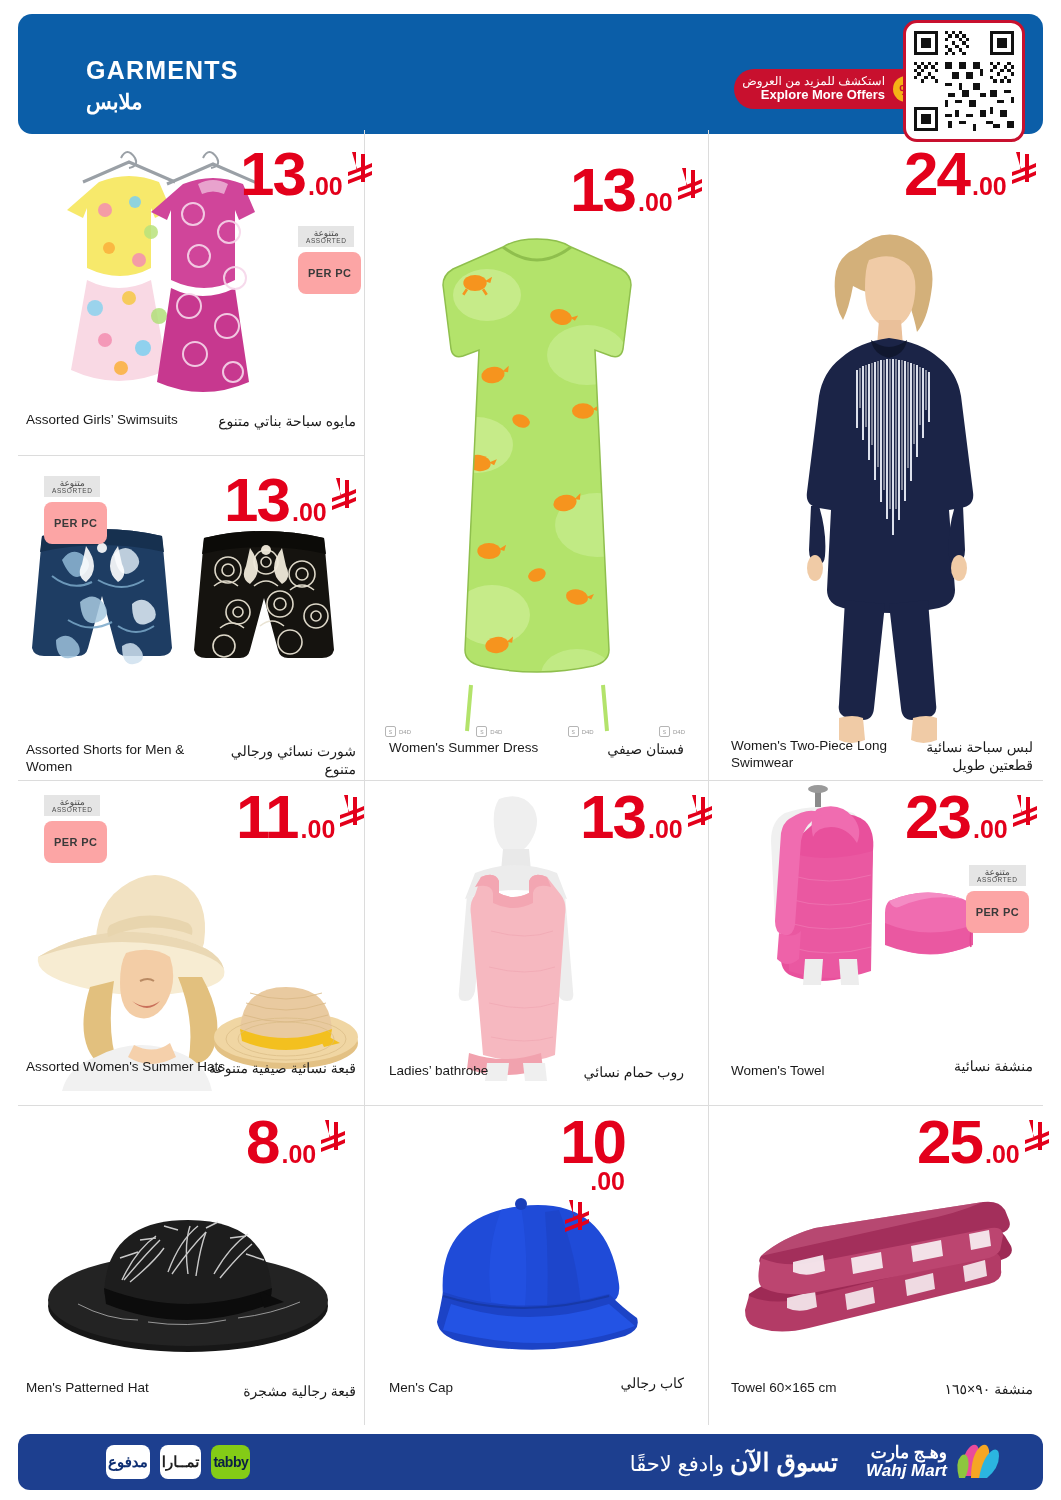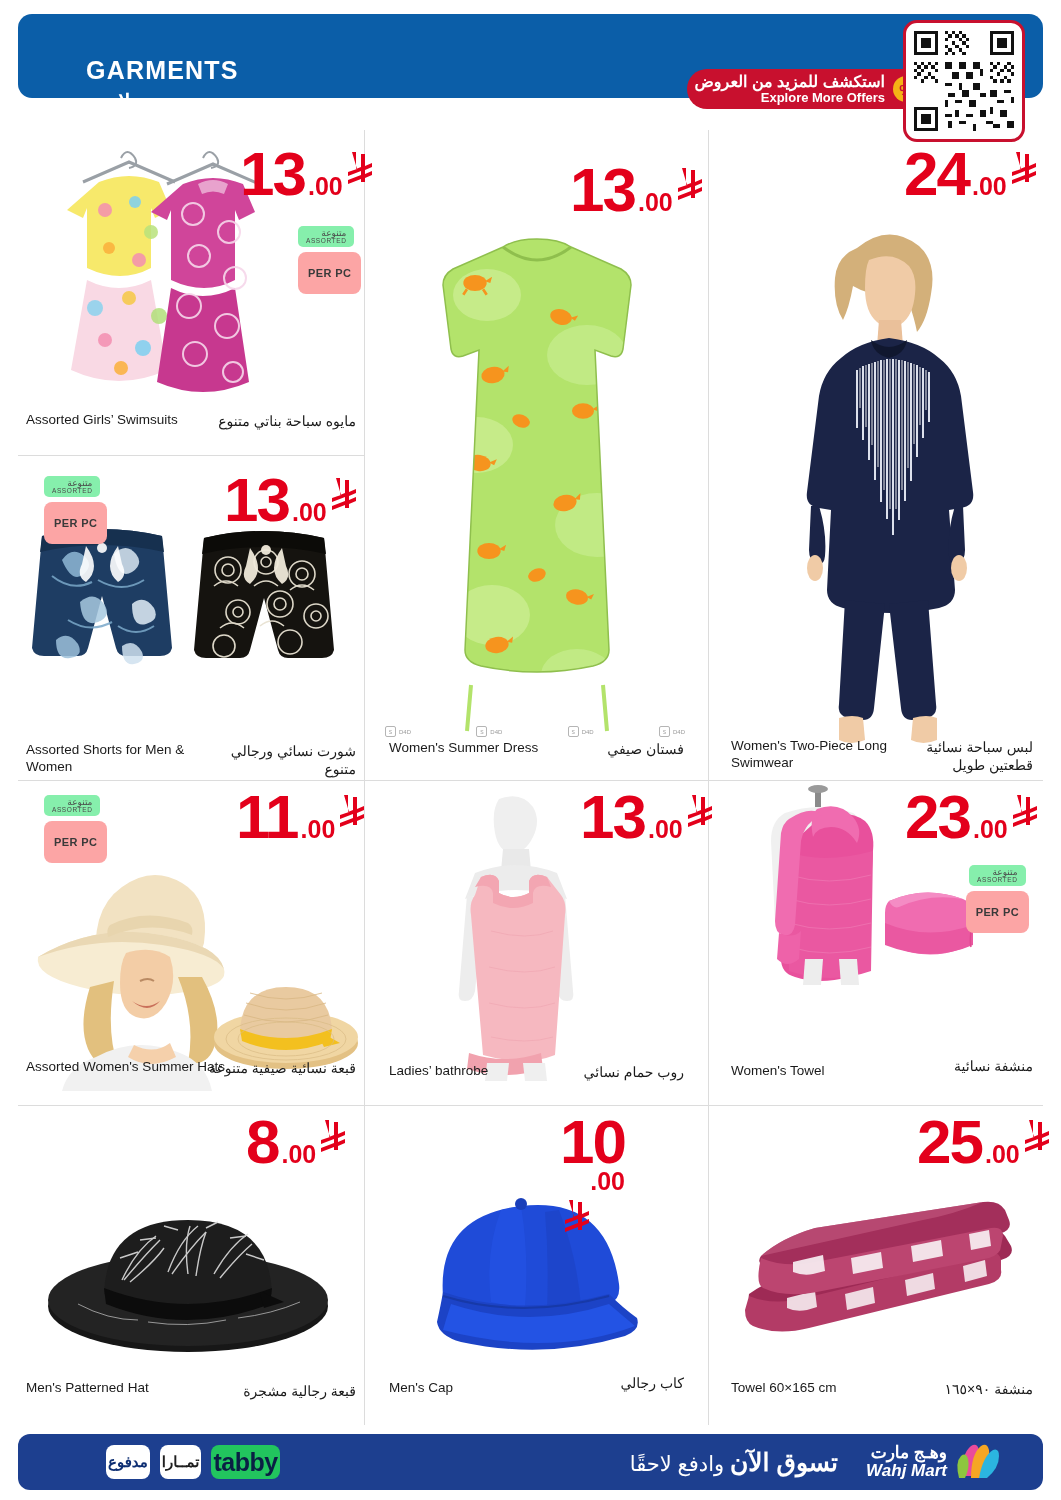--- a/index.html
+++ b/index.html
@@ -8,21 +8,21 @@
     width: 1061px; height: 1500px;
     font-family: "Liberation Sans", sans-serif;
     background: #ffffff;
     position: relative;
     overflow: hidden;
   }
 
   
   .header {
     position: absolute;
-    left: 18px; top: 14px; width: 1025px; height: 84px;
+    left: 18px; top: 14px; width: 1025px; height: 120px;
     background: #0b5ea8;
     border-radius: 14px;
   }
   .header-title {
     position: absolute; left: 68px; top: 42px;
     color: #ffffff; font-size: 25px; font-weight: bold;
     letter-spacing: 1.2px;
   }
   .header-title-ar {
     position: absolute; left: 68px; top: 76px;
@@ -35,21 +35,21 @@
     display: flex; align-items: center; padding: 0 14px 0 8px;
     direction: rtl;
   }
   .offers-badge {
     width: 26px; height: 26px; border-radius: 50%;
     background: #f5b316; color: #c8102e;
     display: flex; align-items: center; justify-content: center;
     font-size: 15px; font-weight: bold; margin-left: 8px;
   }
   .offers-text { color: #fff; text-align: right; line-height: 1.1; }
-  .offers-text .ar { font-size: 16px; display: block; font-weight: bold; }
+  .offers-text .ar { font-size: 12px; display: block; }
   .offers-text .en { font-size: 13px; font-weight: bold; display: block; }
 
   .qr-box {
     position: absolute; right: 18px; top: 6px;
     width: 122px; height: 122px; background: #ffffff;
     border: 3px solid #c8102e; border-radius: 14px;
     display: flex; align-items: center; justify-content: center;
   }
   .qr-inner { width: 100px; height: 100px; }
 
@@ -78,22 +78,22 @@
     max-width: 200px;
   }
   .name-ar {
     position: absolute; font-size: 14px; color: #1a1a1a; line-height: 1.3;
     direction: rtl; text-align: right;
   }
 
   
   .badge-stack { position: absolute; display: flex; flex-direction: column; gap: 5px; align-items: flex-start; }
   .badge-assorted {
-    background: #86efac; color: #4a4a4a; border-radius: 5px;
-    padding: 3px 8px 2px; line-height: 1.05;
+    background: #e5e5e5; color: #4a4a4a; border-radius: 0;
+    padding: 3px 8px 2px; text-align: center; line-height: 1.05;
   }
   .badge-assorted .ar { font-size: 9px; display:block; direction: rtl; }
   .badge-assorted .en { font-size: 6.5px; letter-spacing: 0.6px; display:block; }
   .badge-perpc {
     background: #fca5a5; color: #3a3a3a; border-radius: 8px;
     padding: 15px 10px; font-size: 11px; font-weight: bold; letter-spacing: 0.4px;
   }
 
   
   .ruler { position: absolute; display: flex; align-items: center; gap: 4px; color: #9a9a9a; font-size: 6px; }
@@ -107,21 +107,21 @@
     display: flex; align-items: center;
   }
   .pay-group { display: flex; align-items: center; gap: 10px; margin-left: 88px; }
   .pay-chip {
     height: 34px; border-radius: 8px; background: #ffffff;
     display: flex; align-items: center; justify-content: center;
     padding: 0 2px; font-weight: bold; font-size: 15px;
   }
   .chip-madfoo { color: #0e2f73; direction: rtl; letter-spacing: 0.5px; }
   .chip-tamara { color: #1f1f1f; direction: rtl; letter-spacing: 1px; }
-  .chip-tabby { background: #22c55e; color: #0a1f44; font-size: 25px; letter-spacing: -0.5px; }
+  .chip-tabby { background: #84cc16; color: #0a1f44; font-size: 14px; letter-spacing: -0.5px; }
   .shop-now {
     color: #ffffff; font-size: 21px; direction: rtl; margin-left: auto; margin-right: 20px;
   }
   .shop-now b { font-size: 25px; }
   .brand { display: flex; align-items: center; gap: 8px; margin-right: 44px; }
   .brand-text { color: #ffffff; text-align: right; line-height: 1.05; direction: rtl; margin-left: 8px; }
   .brand-text .ar { font-size: 17px; font-weight: bold; display: block; }
   .brand-text .en { font-size: 17px; font-weight: bold; display: block; font-style: italic; }
 
   

